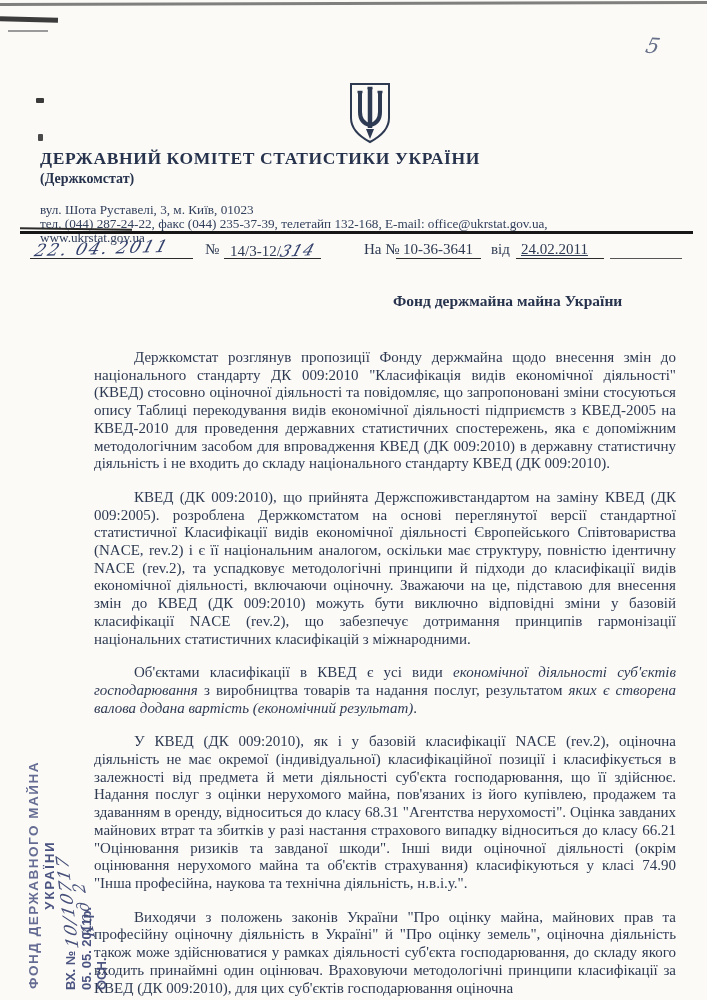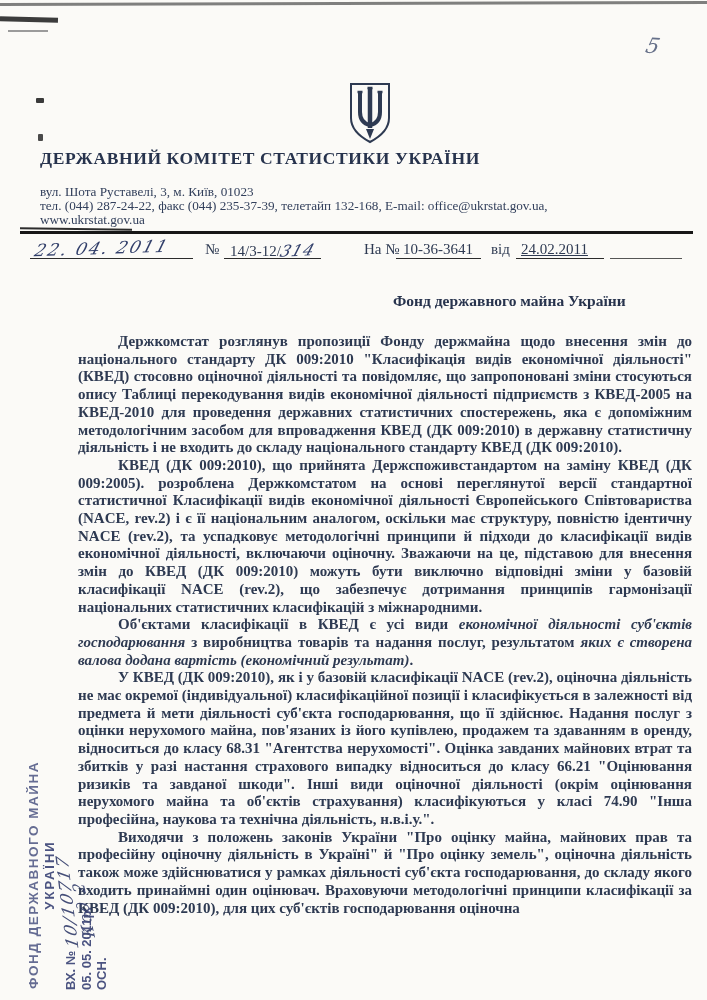--- a/index.html
+++ b/index.html
@@ -40,21 +40,21 @@
   .ref-num .hand{font-size:16px;letter-spacing:1px;display:inline-block;transform:skewX(-20deg) rotate(-3deg);}
   .ref-on-no{position:absolute;left:364px;top:5px;}
   .ref-reply{position:absolute;left:403px;top:5px;}
   .ref-vid{position:absolute;left:491px;top:5px;}
   .ref-rdate{position:absolute;left:521px;top:5px;text-decoration:underline;}
 
   .addressee{position:absolute;top:292px;left:393px;font-size:15.5px;font-weight:bold;color:#27334d;}
 
   
   .bodytext{position:absolute;top:333px;left:78px;width:614px;font-size:15px;line-height:17.7px;text-align:justify;color:#2e3a52;}
-  .bodytext p{margin:0;text-indent:40px;font-weight:bold;}
+  .bodytext p{margin:16px;text-indent:40px;}
   .bodytext .i{font-style:italic;}
 
   
   .stamp{position:absolute;left:26px;top:996px;width:242px;height:82px;transform:rotate(-90deg);transform-origin:0 0;color:#3d4577;opacity:.92;font-family:"Liberation Sans",sans-serif;font-weight:bold;z-index:5;}
   .stamp .r1{font-size:13.5px;letter-spacing:1.5px;text-align:center;opacity:.85;}
   .stamp .r2{font-size:13px;letter-spacing:2px;text-align:center;margin-top:1px;}
   .stamp .r3{font-size:13px;margin-top:2px;padding-left:6px;}
   .stamp .r3 .hand{font-size:17px;font-weight:normal;letter-spacing:1px;color:#36406e;display:inline-block;transform:skewX(-16deg) rotate(-7deg) translateY(-2px);}
   .stamp .r4{font-size:13px;margin-top:0;padding-left:6px;}
   .stamp .r5{font-size:13px;margin-top:0;padding-left:6px;}
@@ -76,20 +76,21 @@
   <div class="header">
     <svg class="emblem" width="46" height="62" viewBox="0 0 46 62">
       <path d="M4 2 H42 V36 Q42 50 23 60 Q4 50 4 36 Z" fill="none" stroke="#2e3a52" stroke-width="2"></path>
       <path d="M23 6 V46" stroke="#2e3a52" stroke-width="4.5" fill="none"></path>
       <path d="M13 10 V30 Q13 41 23 43" stroke="#2e3a52" stroke-width="4" fill="none"></path>
       <path d="M33 10 V30 Q33 41 23 43" stroke="#2e3a52" stroke-width="4" fill="none"></path>
       <path d="M10.5 10 H15.5 M20.5 6 H25.5 M30.5 10 H35.5" stroke="#2e3a52" stroke-width="2.5" fill="none"></path>
       <path d="M19 47 L23 57 L27 47 Z" fill="#2e3a52"></path>
     </svg>
     <div class="orgname">ДЕРЖАВНИЙ КОМІТЕТ СТАТИСТИКИ УКРАЇНИ</div>
+    <div class="orgshort">(Держкомстат)</div>
     <div class="addr">
       <div>вул. Шота Руставелі, 3, м. Київ, 01023</div>
       <div>тел. (044) 287-24-22, факс (044) 235-37-39, телетайп 132-168, E-mail: office@ukrstat.gov.ua,</div>
       <div>www.ukrstat.gov.ua</div>
     </div>
   </div>
 
   <div class="heavy-rule"></div>
   <div class="heavy-rule2"></div>
 
@@ -101,21 +102,21 @@
     <span class="u u-tail"></span>
     <span class="hand ref-date">22. 04. 2011</span>
     <span class="ref-label-no">№</span>
     <span class="ref-num"><span>14/3-12/</span><span class="hand">314</span></span>
     <span class="ref-on-no">На №</span>
     <span class="ref-reply">10-36-3641</span>
     <span class="ref-vid">від</span>
     <span class="ref-rdate">24.02.2011</span>
   </div>
 
-  <div class="addressee">Фонд державного майна України</div>
+  <div class="addressee">Фонд держмайна майна України</div>
 
   <div class="bodytext">
     <p>Держкомстат розглянув пропозиції Фонду держмайна щодо внесення змін до національного стандарту ДК 009:2010 "Класифікація видів економічної діяльності" (КВЕД) стосовно оціночної діяльності та повідомляє, що запропоновані зміни стосуються опису Таблиці перекодування видів економічної діяльності підприємств з КВЕД-2005 на КВЕД-2010 для проведення державних статистичних спостережень, яка є допоміжним методологічним засобом для впровадження КВЕД  (ДК 009:2010) в державну статистичну діяльність і не входить до складу національного стандарту КВЕД (ДК 009:2010).</p>
     <p>КВЕД (ДК 009:2010), що прийнята Держспоживстандартом на заміну КВЕД (ДК 009:2005). розроблена Держкомстатом на основі переглянутої версії стандартної статистичної Класифікації видів економічної діяльності Європейського Співтовариства (NACE, rev.2) і є її національним аналогом, оскільки має структуру, повністю ідентичну NACE (rev.2), та успадковує методологічні принципи й підходи до класифікації видів економічної діяльності, включаючи оціночну. Зважаючи на це, підставою для внесення змін до КВЕД (ДК 009:2010) можуть бути виключно відповідні зміни у базовій класифікації NACE (rev.2), що забезпечує дотримання принципів гармонізації національних статистичних класифікацій з міжнародними.</p>
     <p><span>Об'єктами класифікації в КВЕД є усі види </span><span class="i">економічної діяльності суб'єктів господарювання</span><span> з виробництва товарів та надання послуг, результатом </span><span class="i">яких є створена валова додана вартість (економічний результат)</span><span>.</span></p>
     <p>У КВЕД (ДК 009:2010), як і у базовій класифікації NACE (rev.2), оціночна діяльність не має окремої (індивідуальної) класифікаційної позиції і класифікується в залежності від предмета й мети діяльності суб'єкта господарювання, що її здійснює. Надання послуг з оцінки нерухомого майна, пов'язаних із його купівлею, продажем та здаванням в оренду, відноситься до класу 68.31 "Агентства нерухомості". Оцінка завданих майнових втрат та збитків у разі настання страхового випадку відноситься до класу 66.21 "Оцінювання ризиків та завданої шкоди". Інші види оціночної діяльності (окрім оцінювання нерухомого майна та об'єктів страхування) класифікуються у класі 74.90 "Інша професійна, наукова та технічна діяльність, н.в.і.у.".</p>
     <p>Виходячи з положень законів України "Про оцінку майна, майнових прав та професійну оціночну діяльність в Україні" й "Про оцінку земель", оціночна діяльність також може здійснюватися у рамках діяльності суб'єкта господарювання, до складу якого входить принаймні один оцінювач. Враховуючи методологічні принципи класифікації за КВЕД (ДК 009:2010), для цих суб'єктів господарювання оціночна</p>
   </div>
 
   <div class="stamp">

